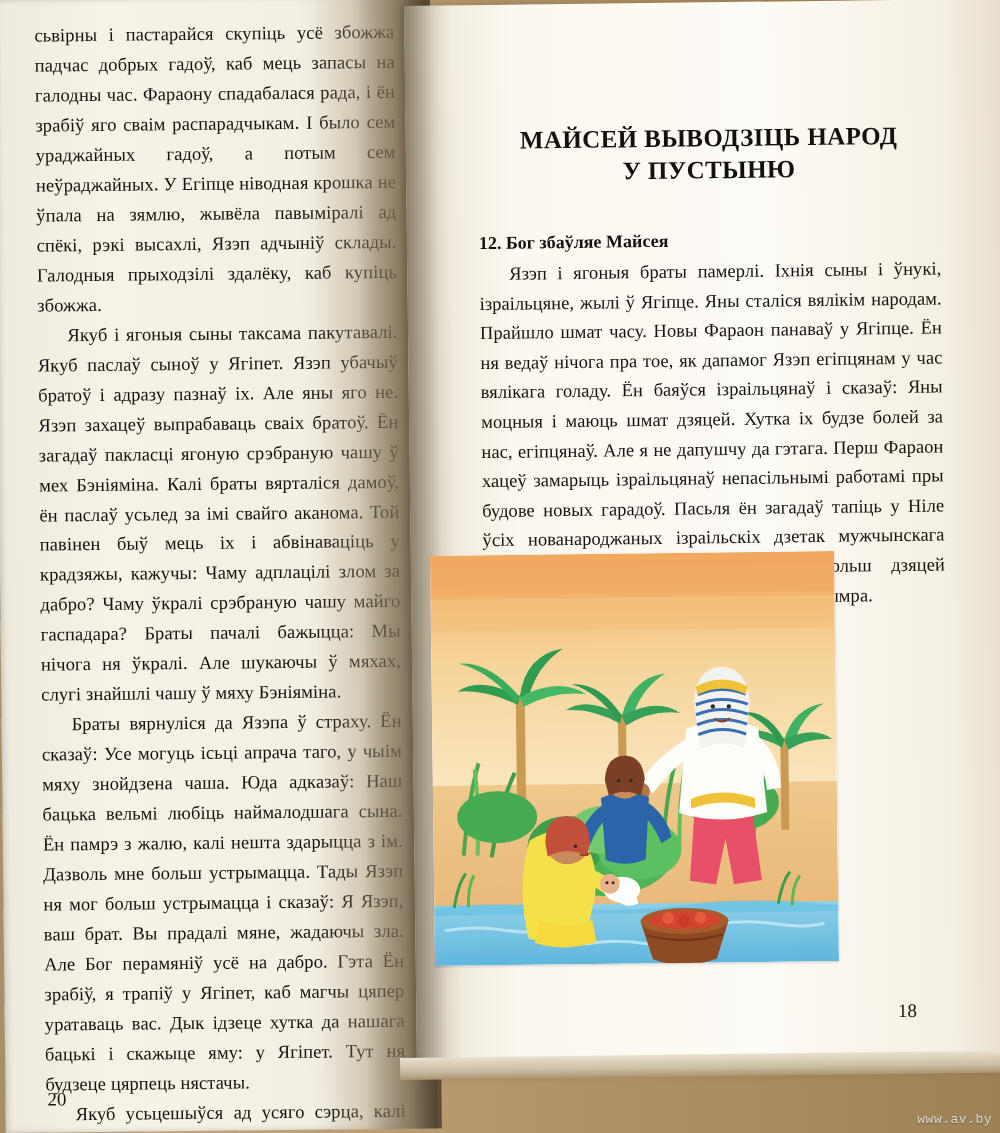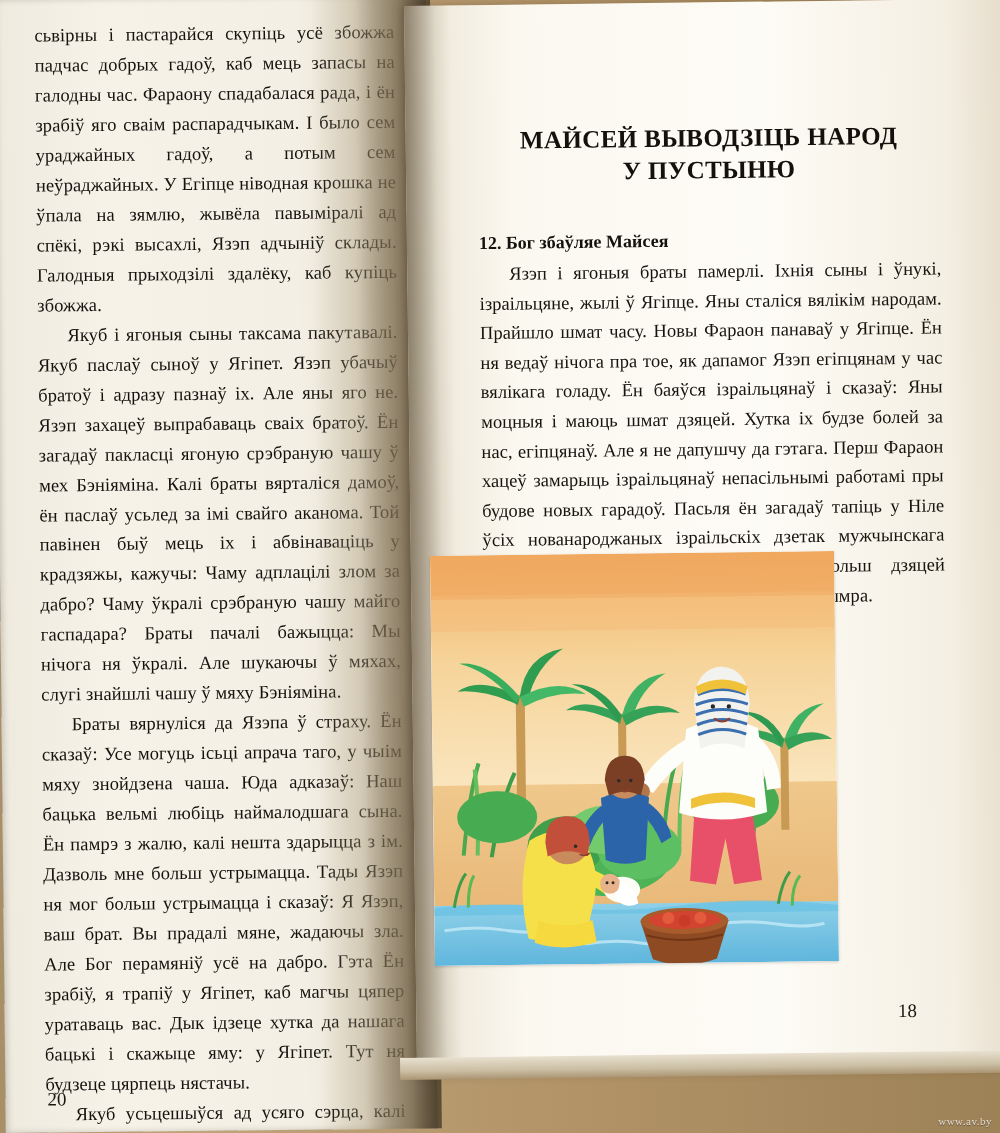--- a/index.html
+++ b/index.html
@@ -166,22 +166,22 @@
     top: 1000px;
     font-size: 19px;
     color: #1a1713;
     transform: rotate(-0.7deg);
   }
 
   .watermark {
     position: absolute;
     right: 8px;
     bottom: 6px;
-    font-family: Liberation Serif, serif;
-    font-size: 11px;
+    font-family: Liberation Mono, monospace;
+    font-size: 13px;
     color: rgba(255,255,255,0.75);
     letter-spacing: 0.5px;
     text-shadow: 0 1px 1px rgba(0,0,0,0.4);
   }
 
   
   .page-edge {
     position: absolute;
     left: 400px;
     top: 1058px;

